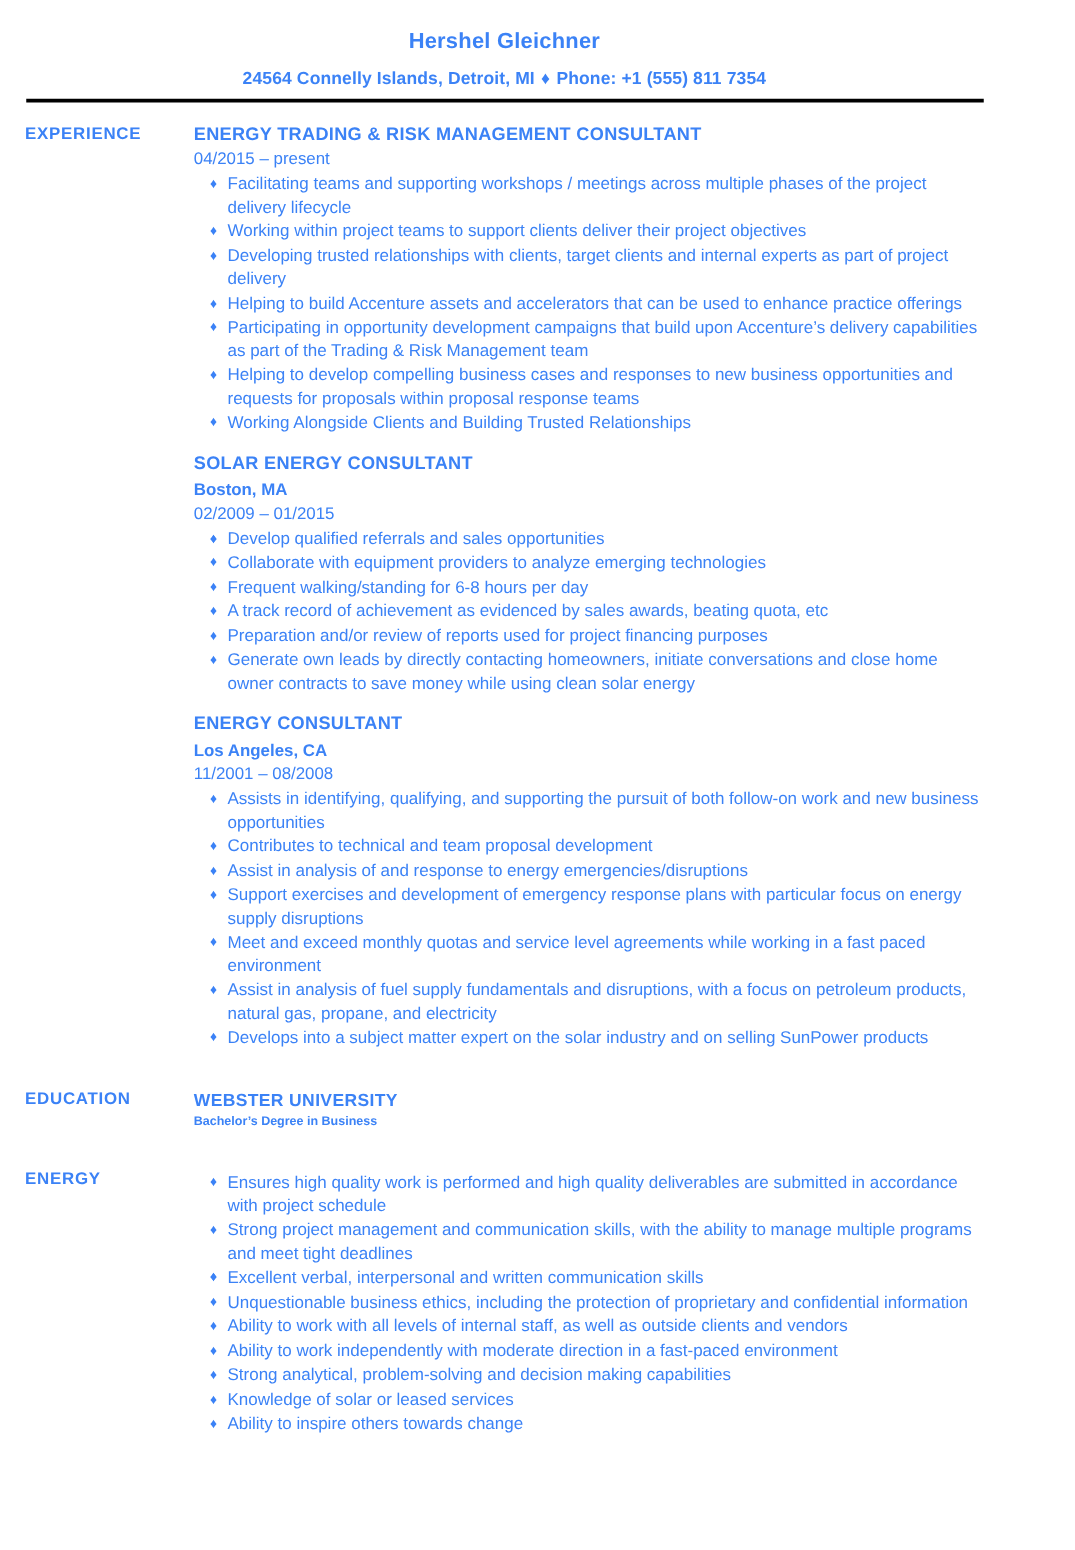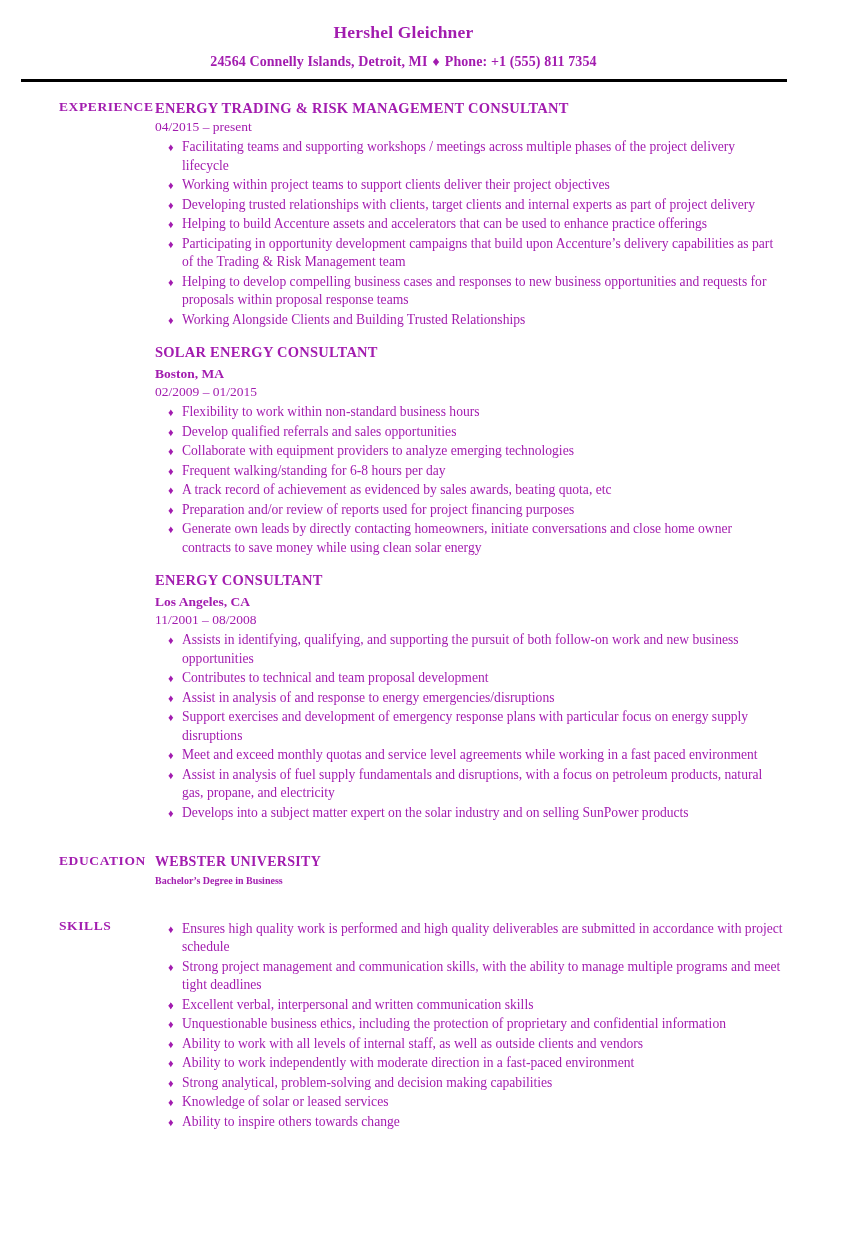--- a/index.html
+++ b/index.html
@@ -5,22 +5,22 @@
   html, body {
     margin: 0;
     padding: 0;
     background: #ffffff;
   }
   .page {
     position: relative;
     width: 807px;
     height: 1240px;
     background: #ffffff;
-    font-family: Liberation Serif, serif;
-    color: #a21caf;
+    font-family: Liberation Sans, sans-serif;
+    color: #3b82f6;
     overflow: hidden;
     box-sizing: border-box;
   }
 
   
   .header {
     padding-top: 22px;
     text-align: center;
   }
   .candidate-name {
@@ -52,21 +52,21 @@
   .body-area {
     padding-top: 17px;
   }
   .section-row {
     display: flex;
     align-items: flex-start;
   }
   .section-label-col {
     width: 155px;
     flex: 0 0 155px;
-    padding-left: 59px;
+    padding-left: 20px;
     box-sizing: border-box;
   }
   .section-label {
     font-size: 13.5px;
     font-weight: bold;
     letter-spacing: 0.6px;
     line-height: 1.25;
     white-space: nowrap;
   }
   .section-content-col {
@@ -168,21 +168,21 @@
             <li><span class="bullet-mark">♦</span><span>Helping to develop compelling business cases and responses to new business opportunities and requests for proposals within proposal response teams</span></li>
             <li><span class="bullet-mark">♦</span><span>Working Alongside Clients and Building Trusted Relationships</span></li>
           </ul>
         </div>
 
         <div class="job">
           <div class="job-title">SOLAR ENERGY CONSULTANT</div>
           <div class="job-location">Boston, MA</div>
           <div class="job-dates">02/2009 – 01/2015</div>
           <ul class="bullets">
-            <li><span class="bullet-mark">♦</span><span>Flexibility to work within non-standard business hours</span></li>
+            <li><span class="bullet-mark">♦</span></li>
             <li><span class="bullet-mark">♦</span><span>Develop qualified referrals and sales opportunities</span></li>
             <li><span class="bullet-mark">♦</span><span>Collaborate with equipment providers to analyze emerging technologies</span></li>
             <li><span class="bullet-mark">♦</span><span>Frequent walking/standing for 6-8 hours per day</span></li>
             <li><span class="bullet-mark">♦</span><span>A track record of achievement as evidenced by sales awards, beating quota, etc</span></li>
             <li><span class="bullet-mark">♦</span><span>Preparation and/or review of reports used for project financing purposes</span></li>
             <li><span class="bullet-mark">♦</span><span>Generate own leads by directly contacting homeowners, initiate conversations and close home owner contracts to save money while using clean solar energy</span></li>
           </ul>
         </div>
 
         <div class="job">
@@ -208,21 +208,21 @@
         <div class="section-label">EDUCATION</div>
       </div>
       <div class="section-content-col">
         <div class="edu-school">WEBSTER UNIVERSITY</div>
         <div class="edu-degree">Bachelor’s Degree in Business</div>
       </div>
     </div>
 
     <div class="section-row row-skills">
       <div class="section-label-col">
-        <div class="section-label">SKILLS</div>
+        <div class="section-label">ENERGY</div>
       </div>
       <div class="section-content-col">
         <ul class="bullets">
           <li><span class="bullet-mark">♦</span><span>Ensures high quality work is performed and high quality deliverables are submitted in accordance with project schedule</span></li>
           <li><span class="bullet-mark">♦</span><span>Strong project management and communication skills, with the ability to manage multiple programs and meet tight deadlines</span></li>
           <li><span class="bullet-mark">♦</span></li>
           <li><span class="bullet-mark">♦</span><span>Excellent verbal, interpersonal and written communication skills</span></li>
           <li><span class="bullet-mark">♦</span><span>Unquestionable business ethics, including the protection of proprietary and confidential information</span></li>
           <li><span class="bullet-mark">♦</span><span>Ability to work with all levels of internal staff, as well as outside clients and vendors</span></li>
           <li><span class="bullet-mark">♦</span><span>Ability to work independently with moderate direction in a fast-paced environment</span></li>

